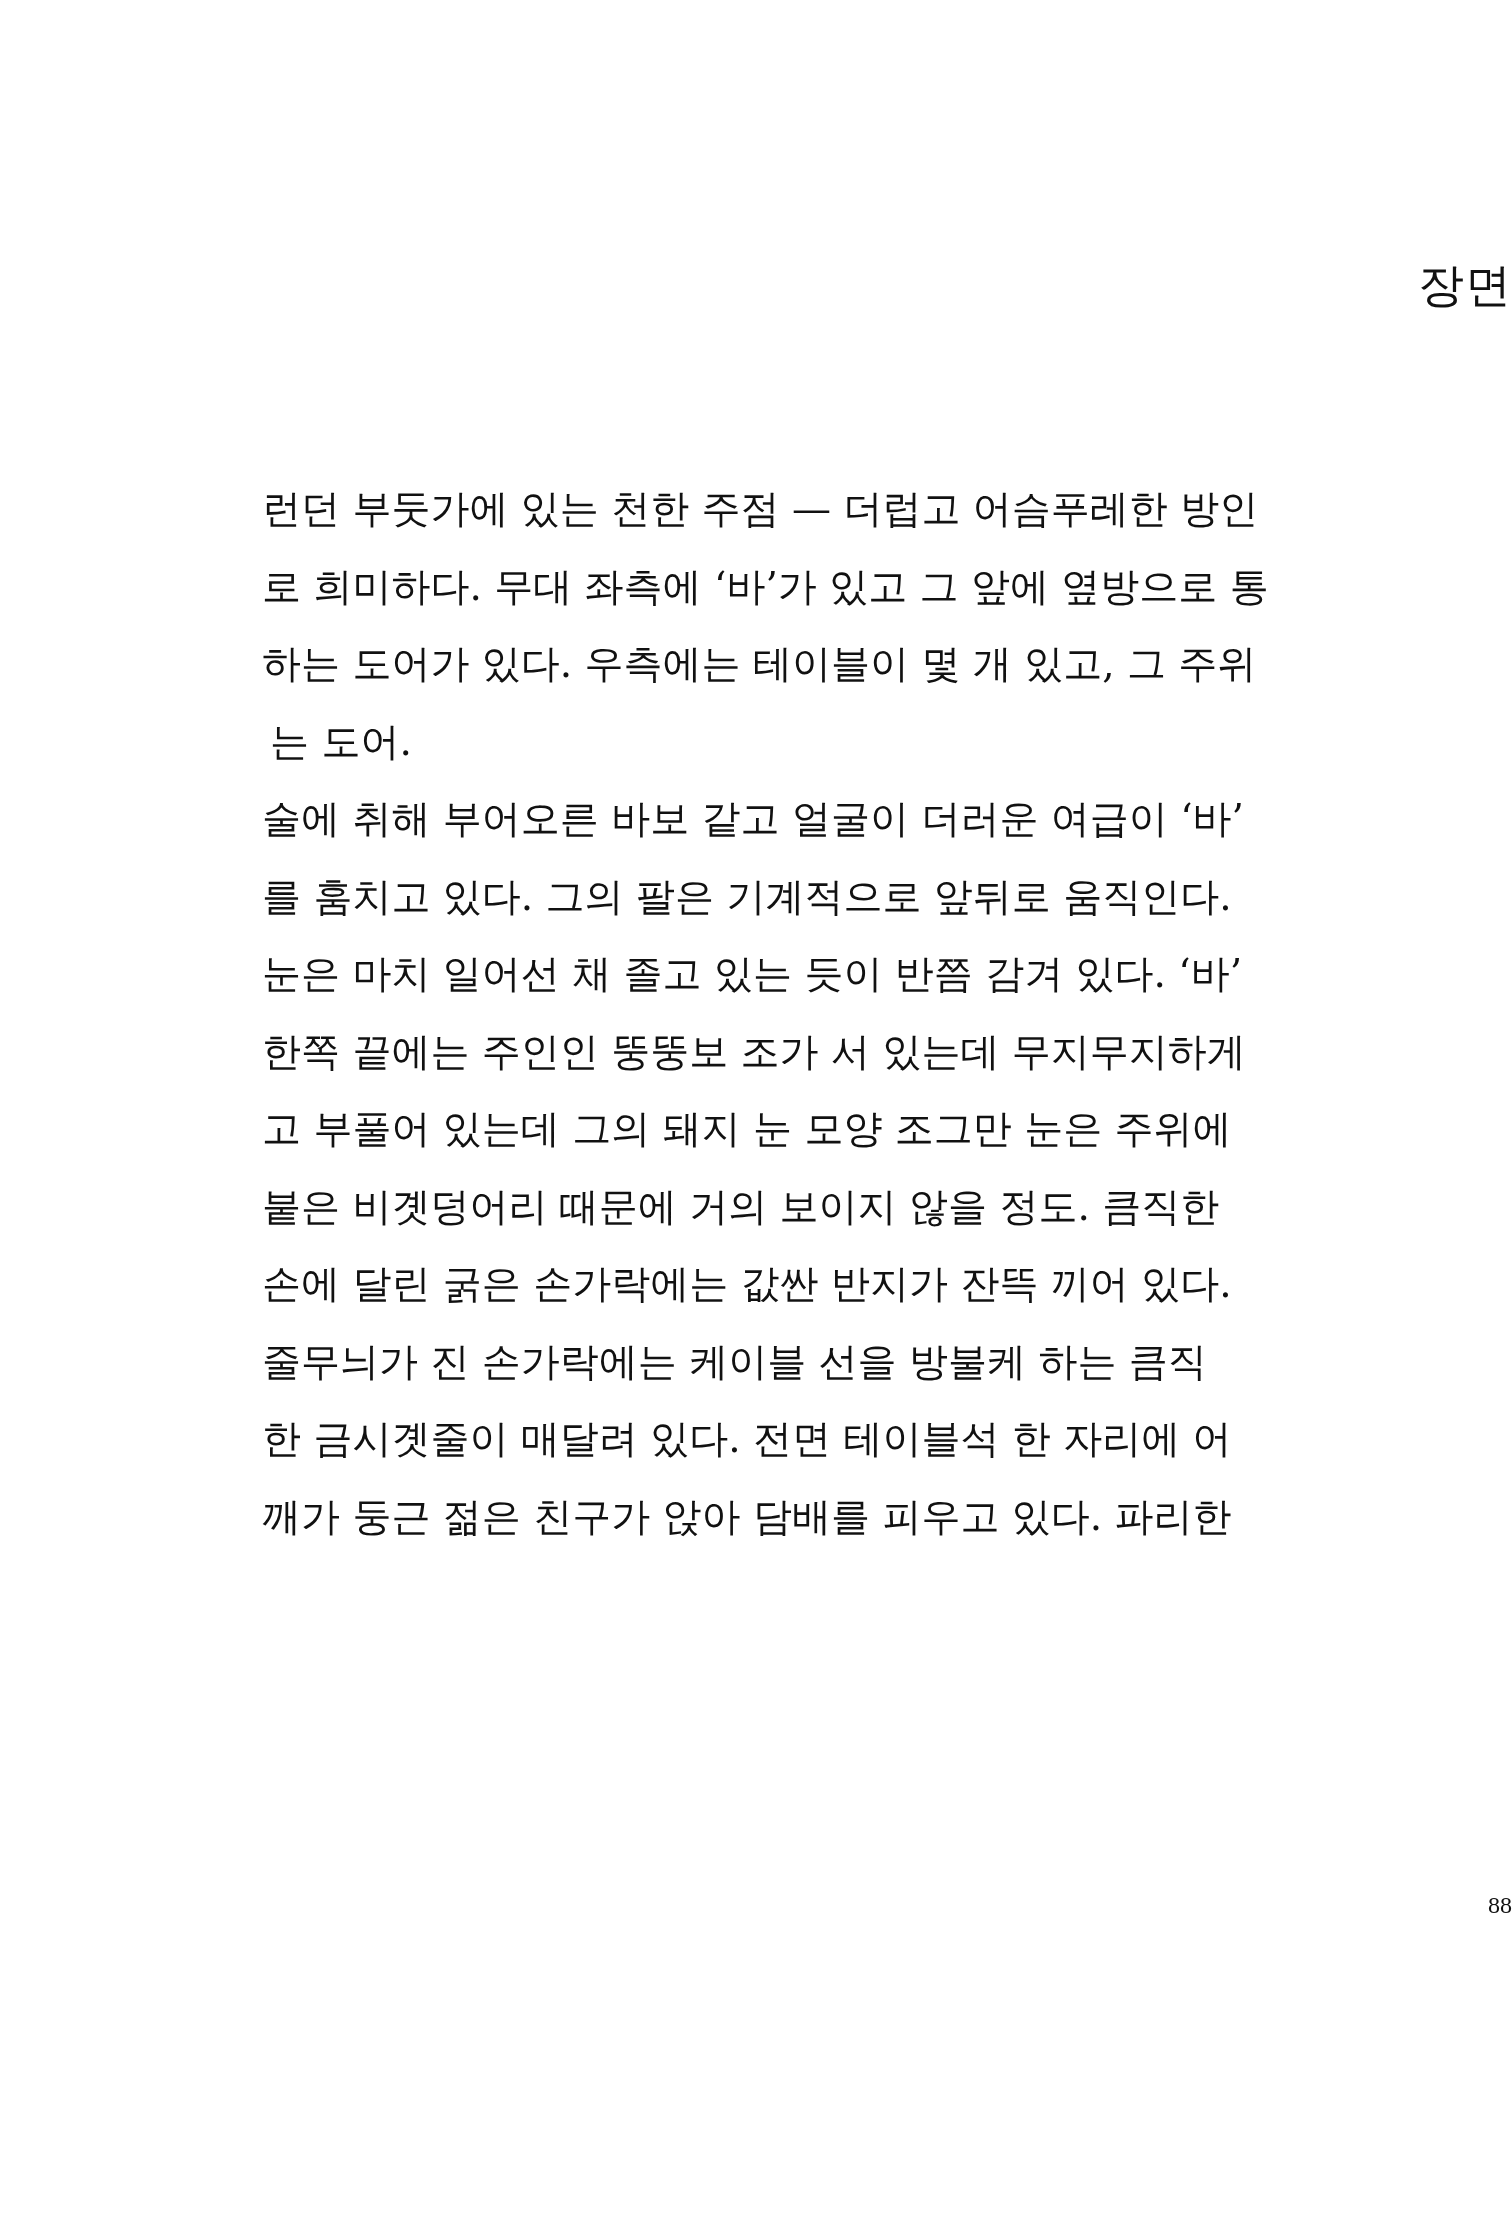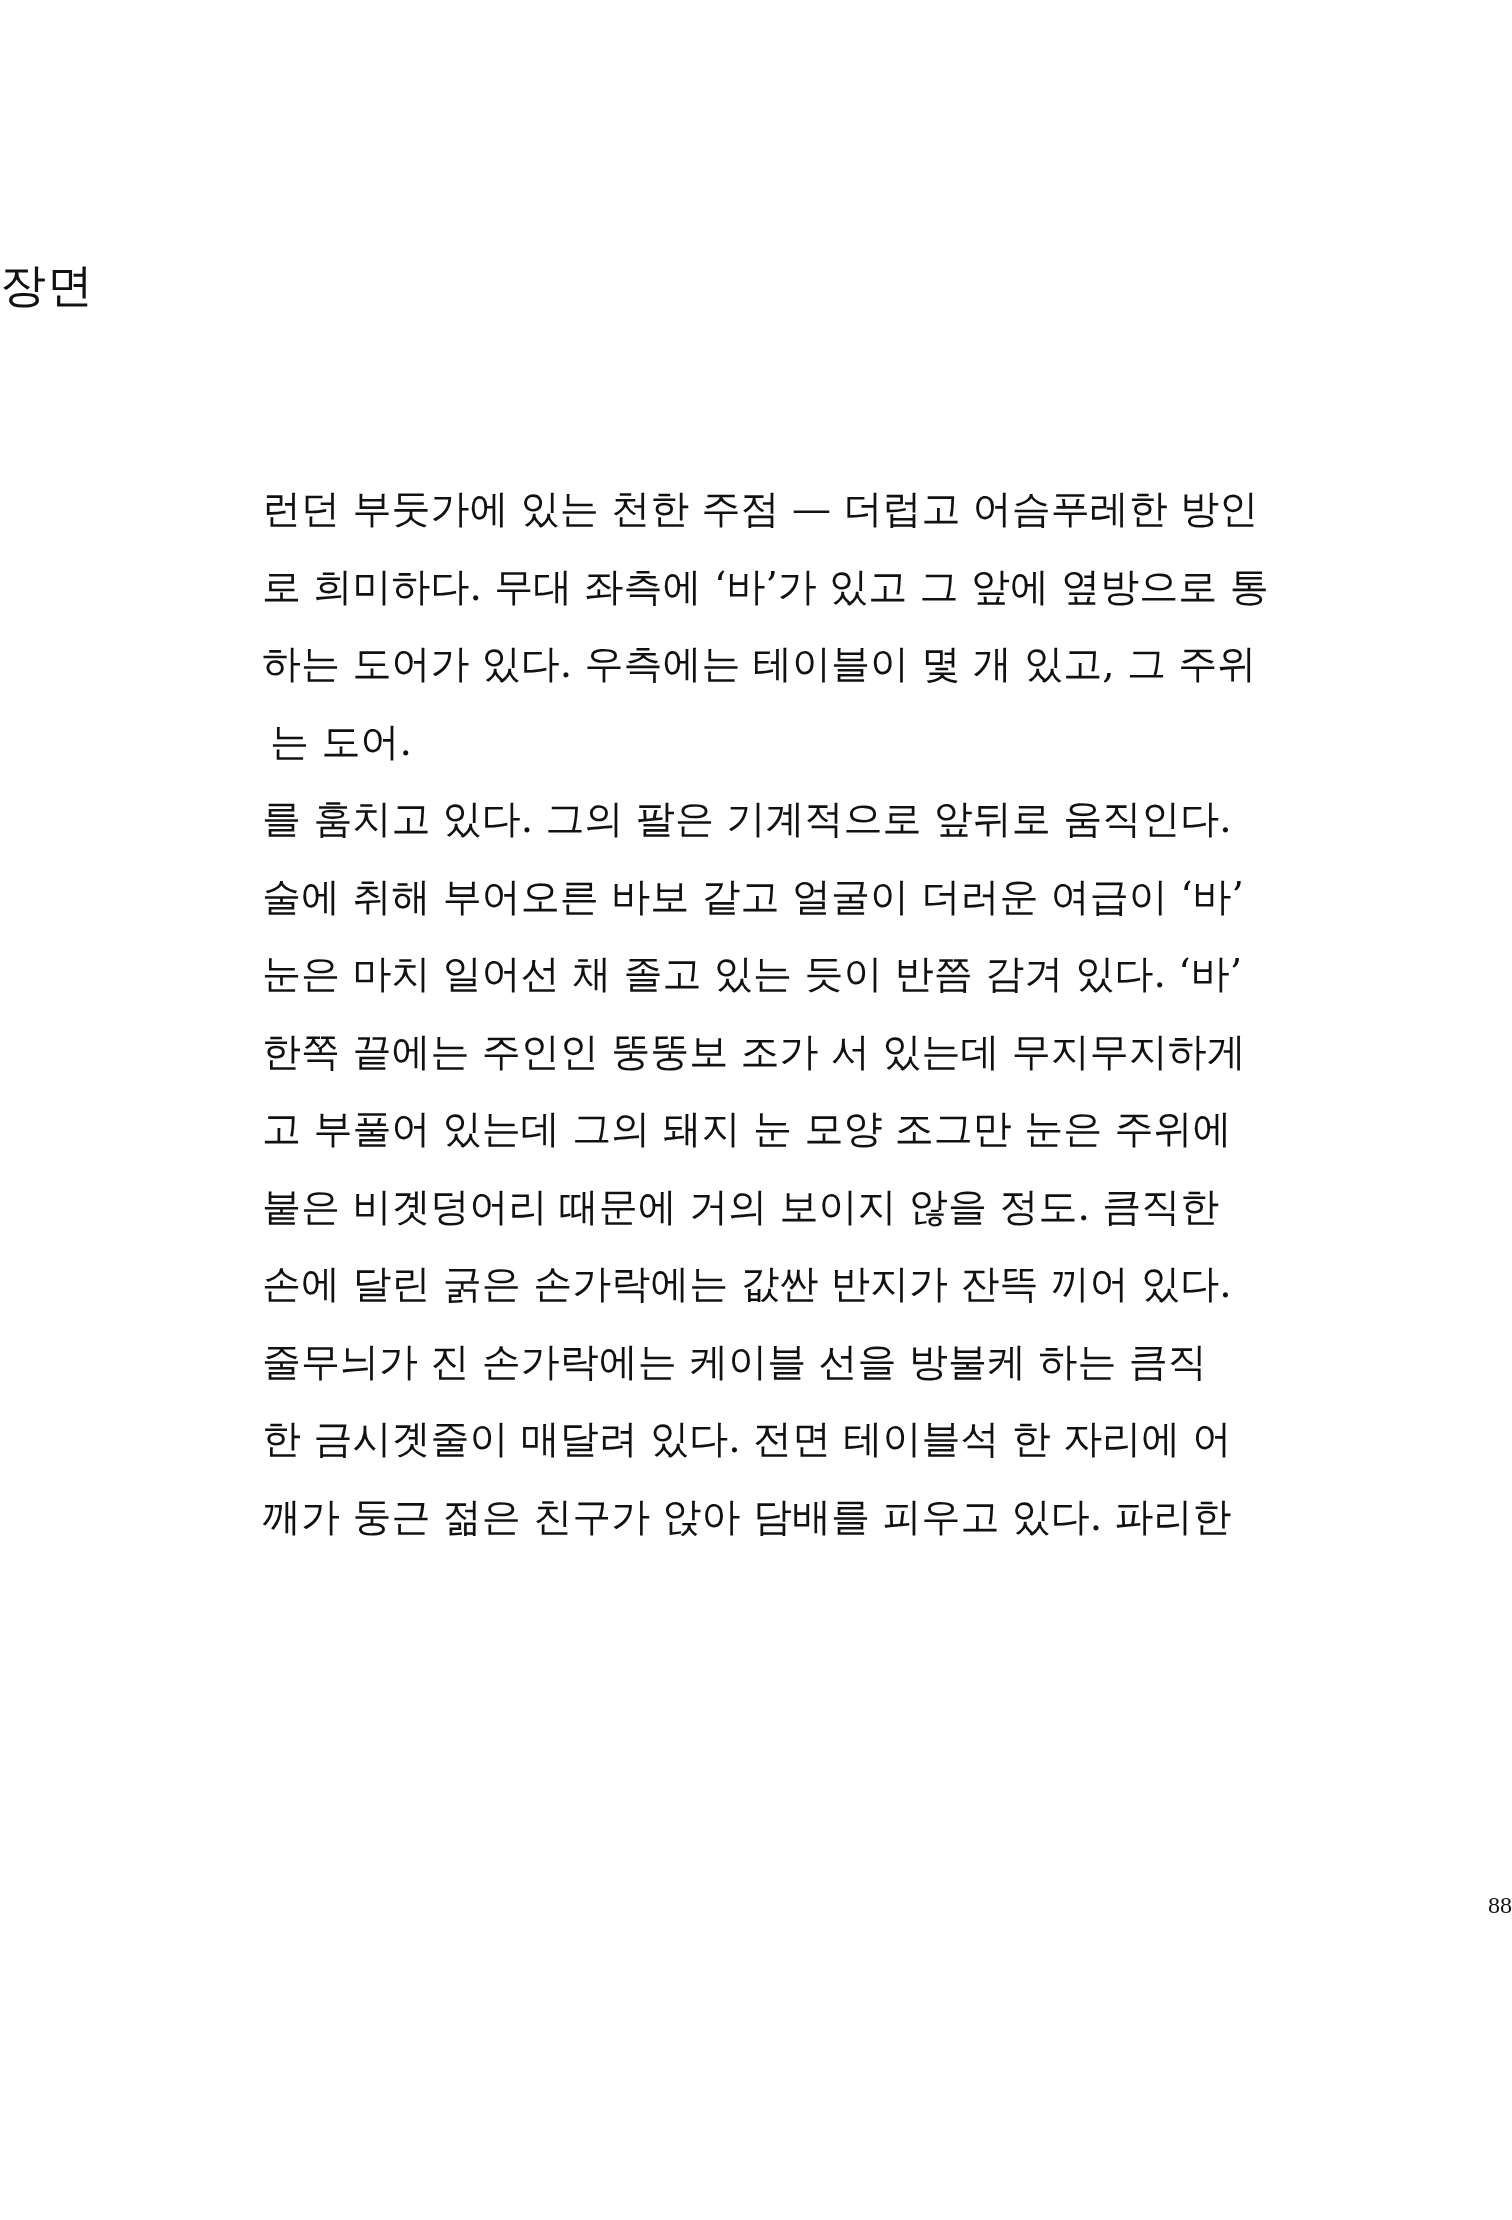--- a/index.html
+++ b/index.html
@@ -19,21 +19,21 @@
       position: absolute;
       left: 0; top: 0;
       width: 1512px;
       height: 2220px;
     }
     .title {
       position: absolute;
       top: 255px;
       left: 0;
       width: 1512px;
-      text-align: left;
+      text-align: right;
       font-size: 46px;
       line-height: 60px;
       font-weight: normal;
       margin: 0;
       letter-spacing: 1px;
     }
     .body-text {
       position: absolute;
       top: 470px;
       left: 262px;
@@ -72,22 +72,22 @@
   <h1 class="title">장면</h1>
 
   <div class="body-text">
     <div>
       <span class="line">런던 부둣가에 있는 천한 주점 — 더럽고 어슴푸레한 방인</span>
       <span class="line">로 희미하다. 무대 좌측에 ‘바’가 있고 그 앞에 옆방으로 통</span>
       <span class="line">하는 도어가 있다. 우측에는 테이블이 몇 개 있고, 그 주위</span>
       <span class="line last">는 도어.</span>
     </div>
     <div>
+      <span class="line">술에 취해 부어오른 바보 같고 얼굴이 더러운 여급이 ‘바’</span>
       <span class="line">를 훔치고 있다. 그의 팔은 기계적으로 앞뒤로 움직인다.</span>
-      <span class="line">술에 취해 부어오른 바보 같고 얼굴이 더러운 여급이 ‘바’</span>
       <span class="line">눈은 마치 일어선 채 졸고 있는 듯이 반쯤 감겨 있다. ‘바’</span>
       <span class="line">한쪽 끝에는 주인인 뚱뚱보 조가 서 있는데 무지무지하게</span>
       <span class="line">고 부풀어 있는데 그의 돼지 눈 모양 조그만 눈은 주위에</span>
       <span class="line">붙은 비곗덩어리 때문에 거의 보이지 않을 정도. 큼직한</span>
       <span class="line">손에 달린 굵은 손가락에는 값싼 반지가 잔뜩 끼어 있다.</span>
       <span class="line">줄무늬가 진 손가락에는 케이블 선을 방불케 하는 큼직</span>
       <span class="line">한 금시곗줄이 매달려 있다. 전면 테이블석 한 자리에 어</span>
       <span class="line">깨가 둥근 젊은 친구가 앉아 담배를 피우고 있다. 파리한</span>
     </div>
   </div>

